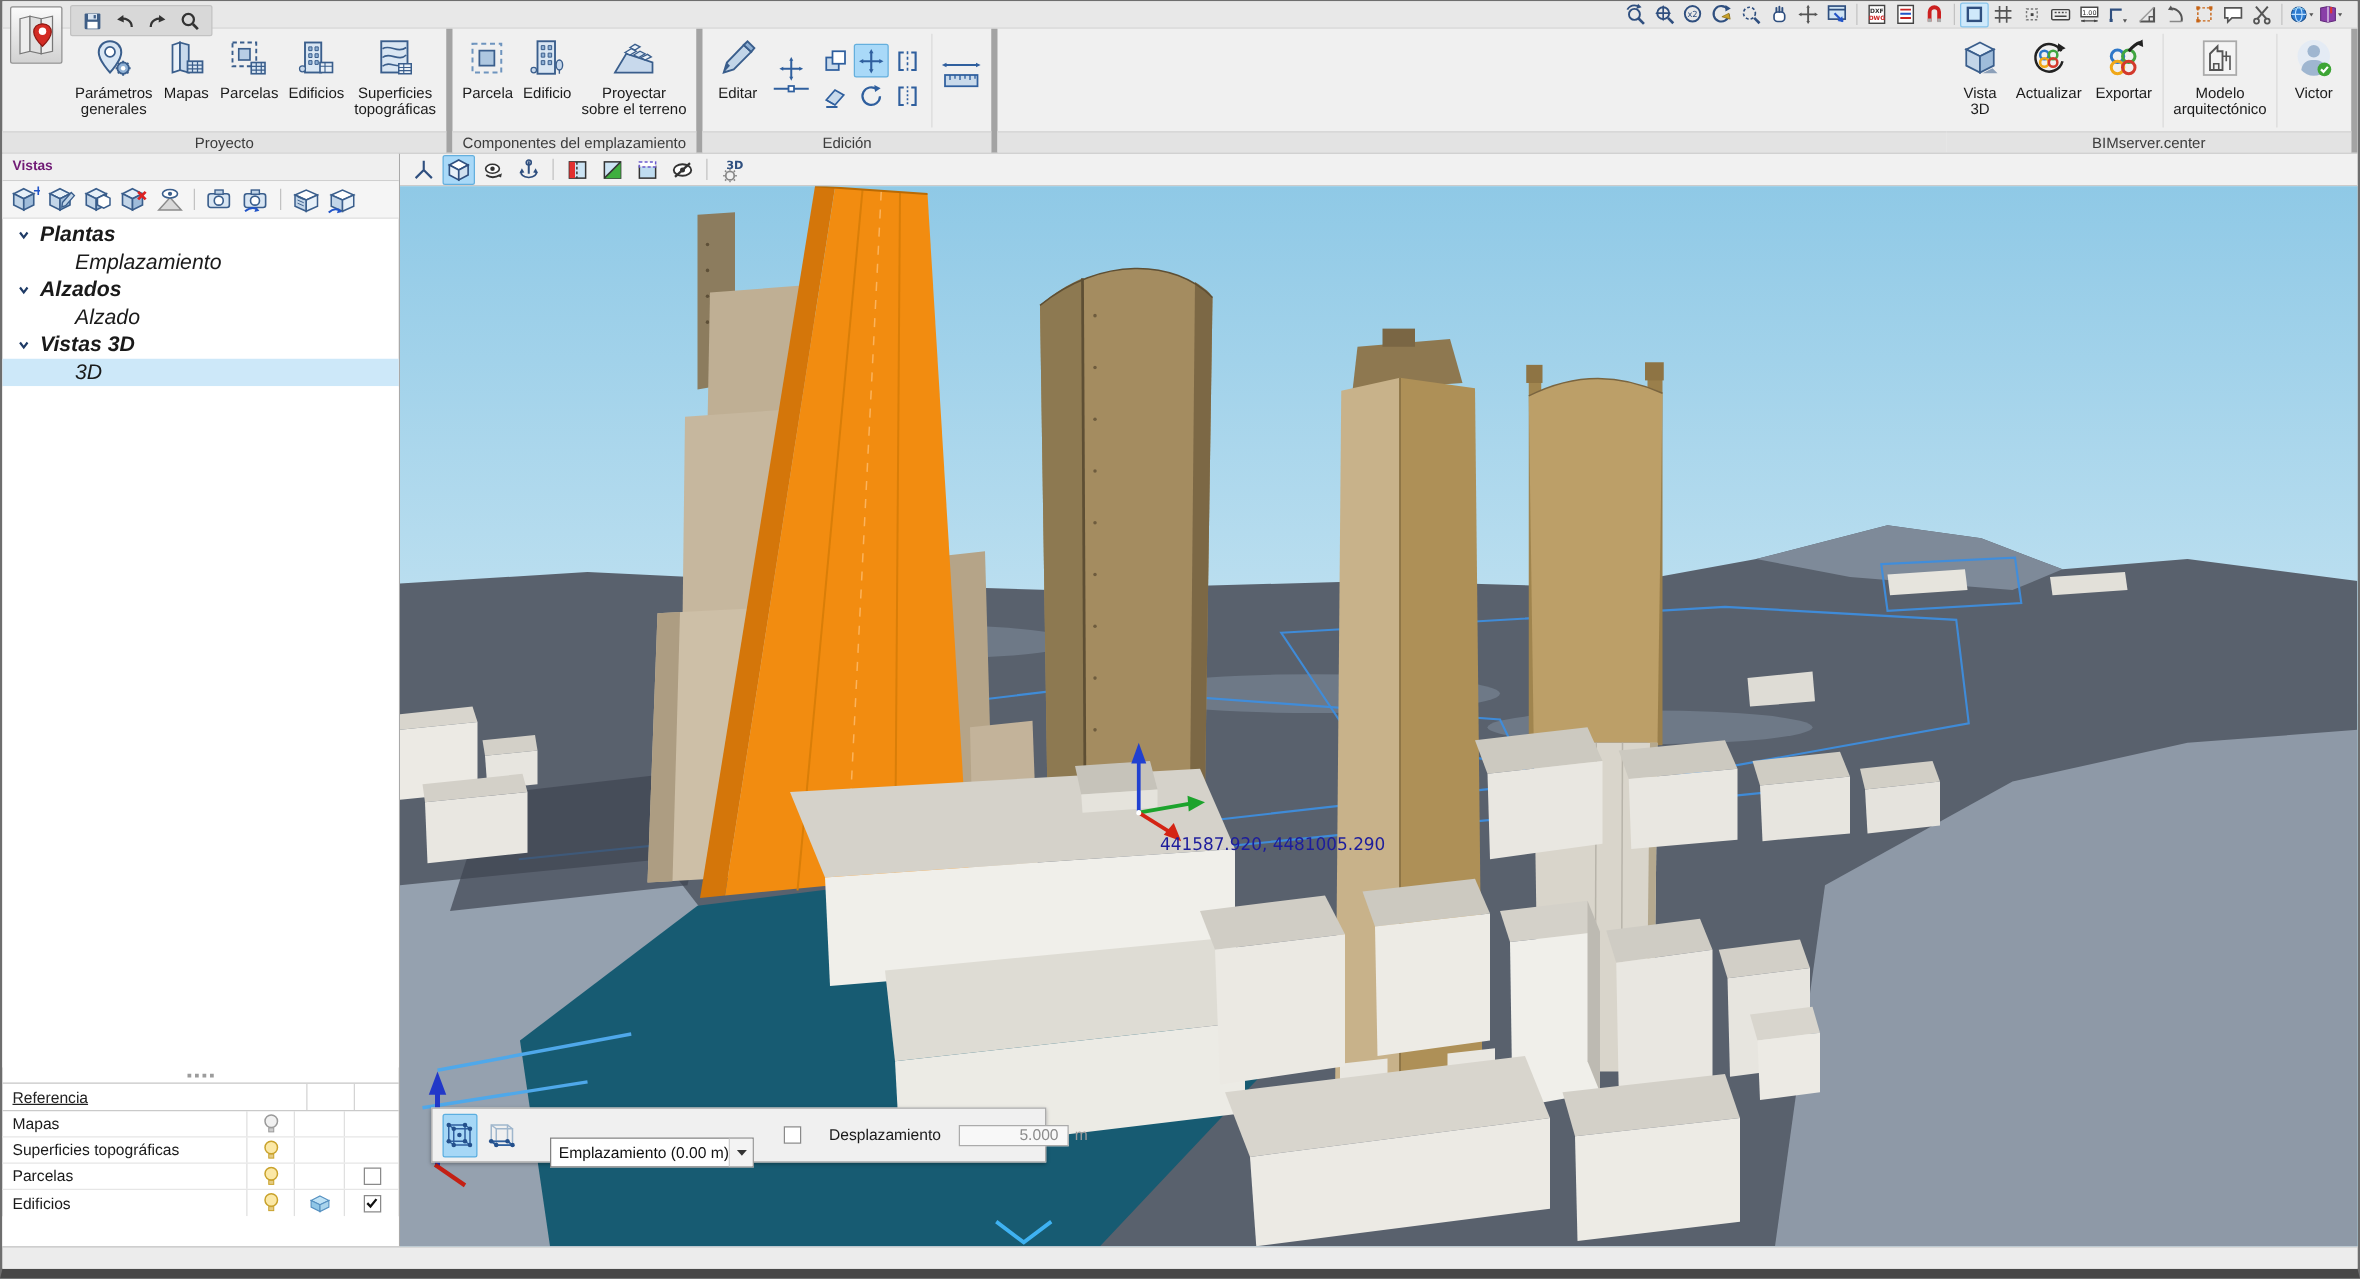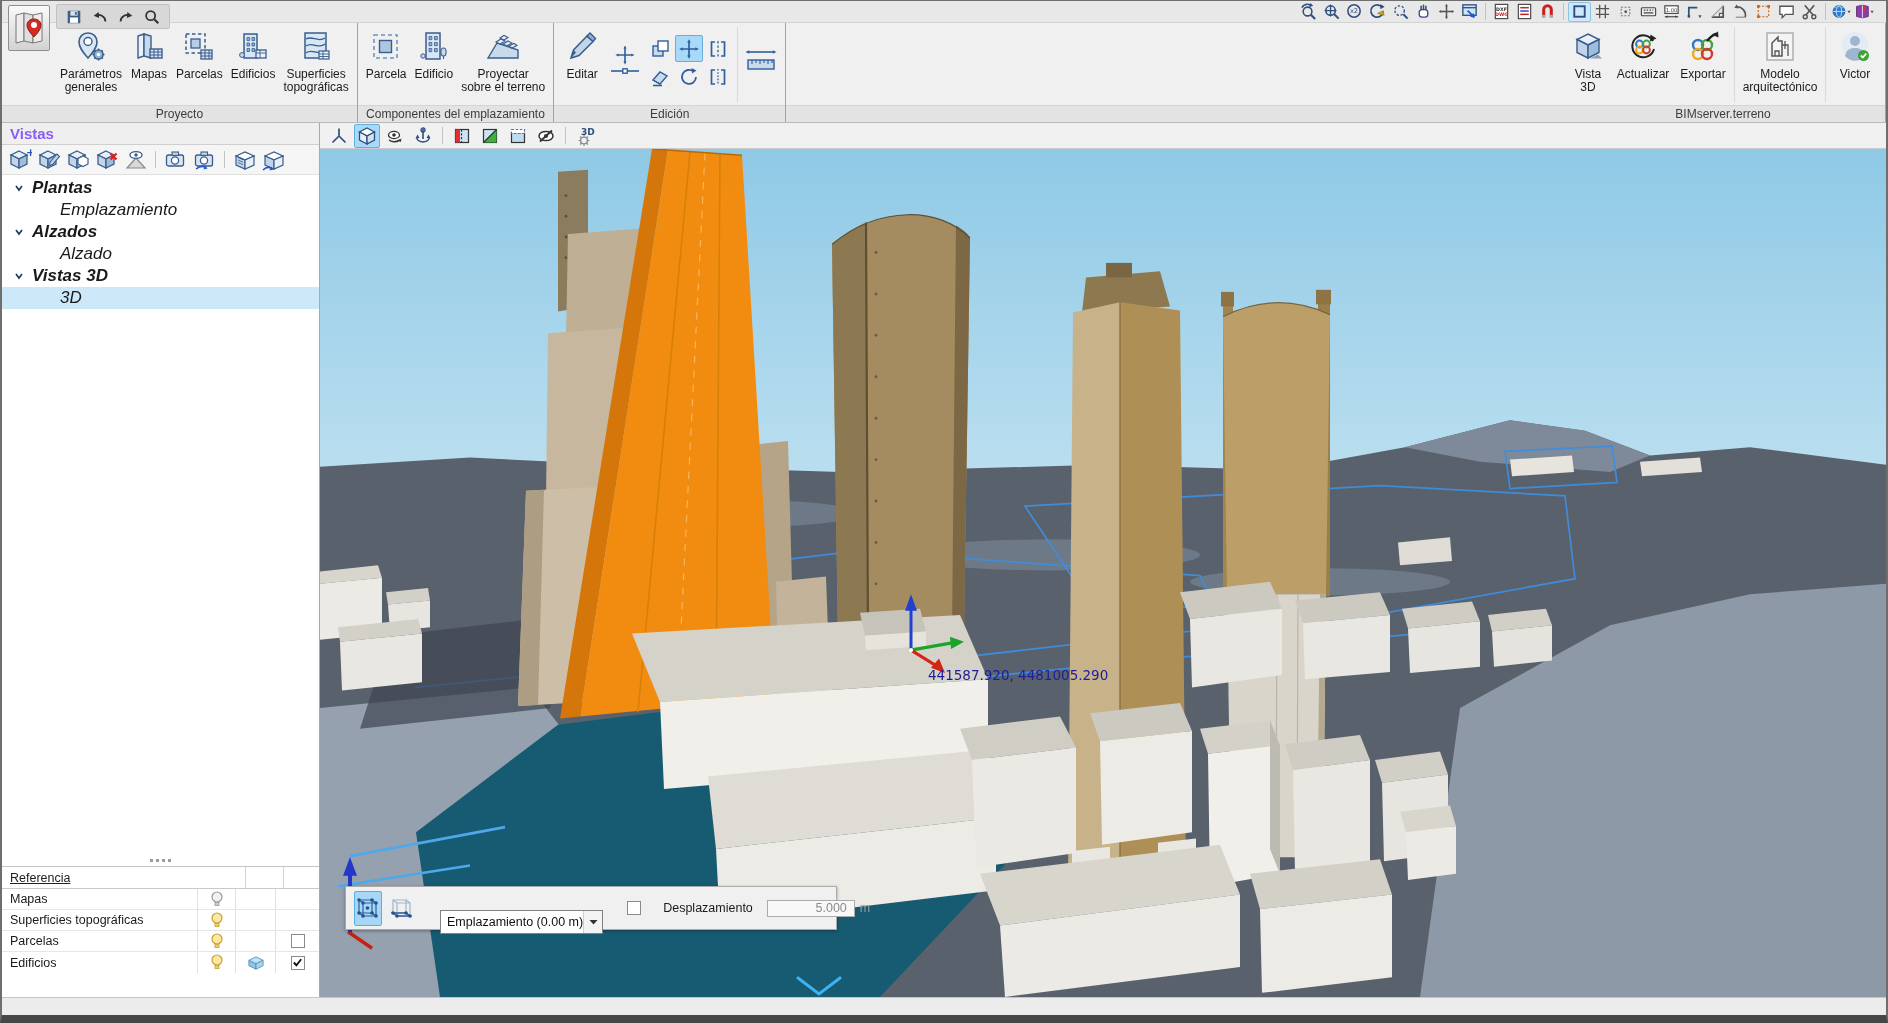--- a/index.html
+++ b/index.html
@@ -43,38 +43,38 @@
   
   .row2 {
     height:22px; background:#E8E8E8; border-bottom:1px solid #D3D3D3; flex:none;
     display:flex; align-items:center; justify-content:flex-end; padding-right:10px;
   }
   .ti { width:23px; height:20px; display:flex; align-items:center; justify-content:center; border:1px solid transparent; border-radius:2px; }
   .ti.sel { background:#CFE9FB; border-color:#86C4EC; }
   .vsep { width:1px; height:17px; background:#C2C2C2; margin:0 4px; }
   
   .ribbon { height:100px; background:#F0F0F0; border-bottom:1px solid #B9B9B9; flex:none; display:flex; align-items:stretch; }
-  .rib-group { position:relative; display:flex; align-items:flex-start; padding:2px 4px 18px 4px; border-right:1px solid #a3a3a3; }
+  .rib-group { position:relative; display:flex; align-items:flex-start; padding:2px 4px 18px 4px; border-right:5px solid #a3a3a3; }
   .rib-filler { position:relative; flex:1; border-right:none; }
   .glabel {
     position:absolute; left:0; right:0; bottom:0; height:17px; line-height:16px;
     background:#E3E3E3; border-top:1px solid #D4D4D4; text-align:center;
     font-size:12px; color:#3C3C3C; white-space:nowrap; overflow:hidden;
   }
   .btn-big { display:flex; flex-direction:column; align-items:center; padding:2px 3px 0 3px; min-width:46px; height:80px; border:1px solid transparent; border-radius:2px; }
   .btn-big .ic { width:38px; height:38px; flex:none; display:flex; align-items:center; justify-content:center; }
   .btn-big .lbl { font-size:12px; line-height:1.12; text-align:center; white-space:pre-line; color:#1B1B1B; margin-top:2px; }
   .btn-sm { width:28px; height:27px; display:flex; align-items:center; justify-content:center; border:1px solid transparent; border-radius:2px; }
   .btn-sm.sel { background:#A9D9F8; border-color:#64AFDD; }
   .ed-grid { display:grid; grid-template-columns:repeat(3,28px); grid-auto-rows:27px; gap:1px; margin:10px 2px 0 2px; }
   .gsep { width:1px; background:#DADADA; align-self:stretch; margin:2px 3px 2px 3px; }
   
   .main { flex:1; display:flex; min-height:0; }
   .sidebar { width:318px; flex:none; background:#FFFFFF; border-right:1px solid #A9A9A9; display:flex; flex-direction:column; }
-  .panel-header { height:22px; flex:none; background:#EFEFEF; border-bottom:1px solid #CFCFCF; font-size:15px; font-weight:bold; color:#8b5cf6; line-height:21px; padding-left:8px; }
+  .panel-header { height:22px; flex:none; background:#EFEFEF; border-bottom:1px solid #CFCFCF; font-size:11px; font-weight:bold; color:#701a75; line-height:21px; padding-left:8px; }
   .panel-toolbar { height:30px; flex:none; background:#F5F5F5; border-bottom:1px solid #E0E0E0; display:flex; align-items:center; padding-left:4px; gap:2px; }
   .pt-btn { width:27px; height:26px; display:flex; align-items:center; justify-content:center; }
   .tree { flex:none; padding-top:2px; }
   .tree-row { height:22px; display:flex; align-items:center; font-size:17px; color:#1A1A1A;font-style:italic; }
   .tree-row.group { font-weight:bold; }
   .tree-row .chev { width:14px; margin-left:12px; margin-right:4px; display:flex; align-items:center; }
   .tree-row.item { padding-left:58px; }
   .tree-row.selected { background:#CDE8F9; }
   .side-spacer { flex:1; background:#FFF; }
   .splitter { height:12px; flex:none; display:flex; align-items:center; justify-content:center; gap:3px; }
@@ -578,21 +578,21 @@
             <svg width="36" height="36" viewBox="0 0 36 36">
           <circle cx="18" cy="16" r="13" fill="#E4EBF4"></circle>
           <circle cx="18" cy="12" r="5" fill="#9FB6D0"></circle>
           <path d="M8,27 C9,20 14,19 18,19 C22,19 27,20 28,27 A13,13 0 0 1 8,27 Z" fill="#9FB6D0"></path>
           <circle cx="26.5" cy="26.5" r="5.5" fill="#3DA535"></circle>
           <path d="M23.8,26.5 L25.8,28.5 L29.3,24.5" fill="none" stroke="#FFF" stroke-width="1.8"></path>
         </svg>
           </span>
         <span class="lbl">Victor</span>
       </div>
-      <div class="glabel">BIMserver.terreno</div>
+      <div class="glabel">BIMserver.center</div>
     </div>
   </div>
 
   <div class="main">
 
     <div class="sidebar">
       <div class="panel-header">Vistas</div>
       <div class="panel-toolbar">
         <div class="pt-btn">
             <svg width="24" height="24" viewBox="0 0 24 24">

